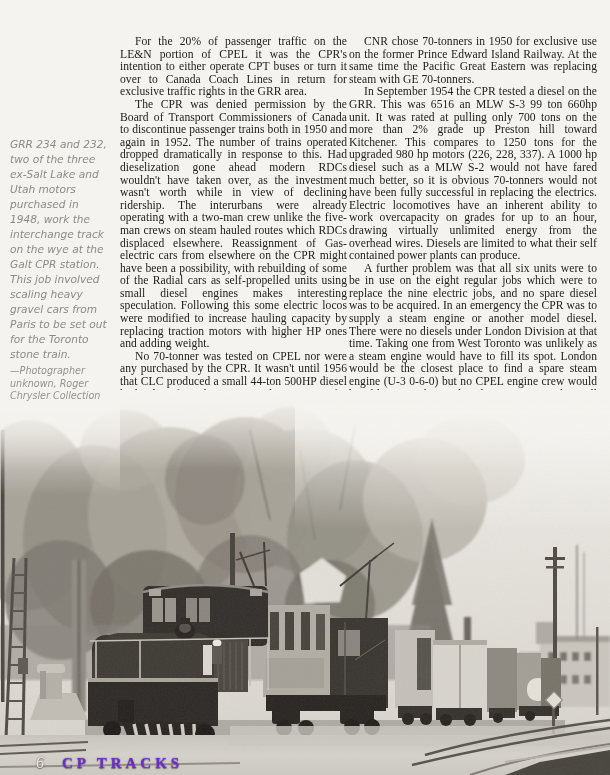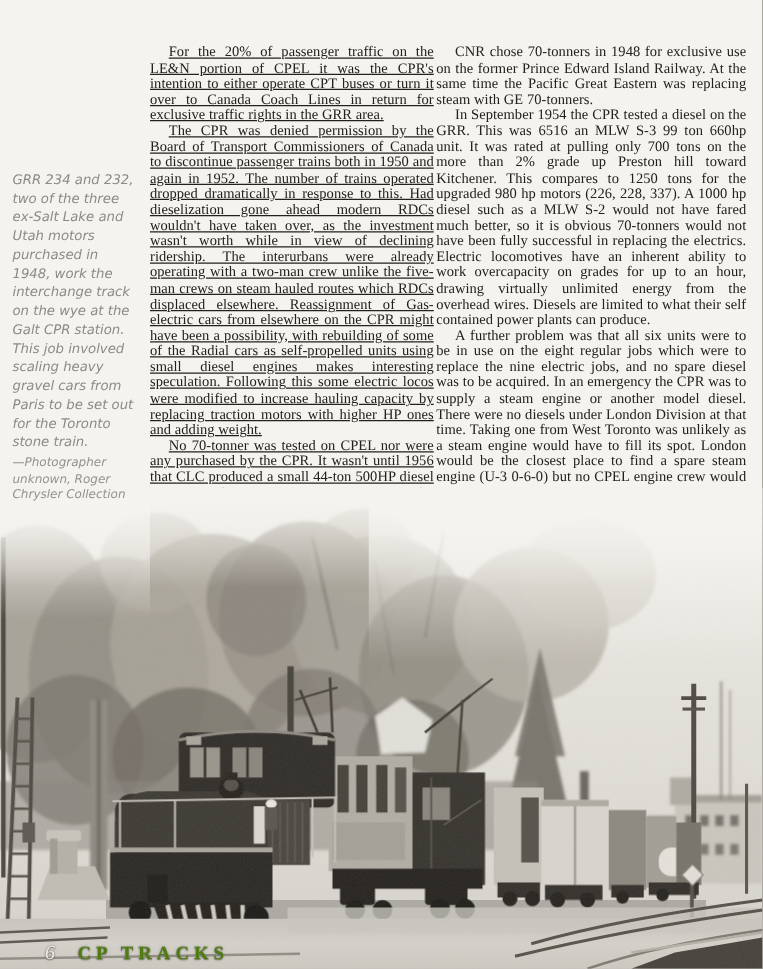--- a/index.html
+++ b/index.html
@@ -5,21 +5,21 @@
   html,body{margin:0;padding:0;background:#6e6a64;}
   .page{
     position:relative;width:610px;height:775px;margin:0 auto;
     background:#f5f3ef;overflow:hidden;
     font-family:"Liberation Serif", serif;color:#24211d;
   }
   
   .col{position:absolute;top:36px;text-align:justify;
        font-size:11.6px;line-height:12.6px;letter-spacing:.05px;}
   .col p{margin:0;text-indent:15px;}
-  .col-left{left:120px;width:227px;text-decoration:underline;}
+  .col-left{left:120px;width:227px;}
   .col-right{left:349px;width:248px;}
   
   .caption{
     position:absolute;left:10px;top:137px;width:98px;
     font-family:"DejaVu Sans", sans-serif;font-style:italic;
     font-size:10.6px;line-height:15px;color:#8d8a84;z-index:4;
   }
   .caption-credit{
     display:block;margin-top:3px;font-size:9.6px;line-height:12.5px;color:#95928c;
   }
@@ -30,40 +30,40 @@
   .footer{
     position:absolute;left:0;top:752px;z-index:5;width:610px;height:23px;
     font-family:"Liberation Serif", serif;pointer-events:none;
   }
   .footer .pgnum{
     position:absolute;left:36px;top:2px;font-style:italic;font-size:16px;
     color:#f0ede6;text-shadow:0 0 2px #6d6962,0 1px 1px #6d6962;
   }
   .footer .pub{
     position:absolute;left:62px;top:3px;font-weight:bold;font-size:15px;
-    letter-spacing:4px;color:#4d7c0f;text-shadow:0 0 2px #767268,0 1px 1px #767268;
+    letter-spacing:4px;color:#6d28d9;text-shadow:0 0 2px #767268,0 1px 1px #767268;
   }
 </style>
 </head>
 <body>
 
 <div class="page">
 
   <div class="caption">
     <span>GRR 234 and 232, two of the three ex-Salt Lake and Utah motors purchased in 1948, work the interchange track on the wye at the Galt CPR station. This job involved scaling heavy gravel cars from Paris to be set out for the Toronto stone train.</span>
     <span class="caption-credit">—Photographer unknown, Roger Chrysler Collection</span>
   </div>
 
   <div class="col col-left">
     <p>For the 20% of passenger traffic on the LE&amp;N portion of CPEL it was the CPR's intention to either operate CPT buses or turn it over to Canada Coach Lines in return for exclusive traffic rights in the GRR area.</p>
     <p>The CPR was denied permission by the Board of Transport Commissioners of Canada to discontinue passenger trains both in 1950 and again in 1952. The number of trains operated dropped dramatically in response to this. Had dieselization gone ahead modern RDCs wouldn't have taken over, as the investment wasn't worth while in view of declining ridership. The interurbans were already operating with a two-man crew unlike the five-man crews on steam hauled routes which RDCs displaced elsewhere. Reassignment of Gas-electric cars from elsewhere on the CPR might have been a possibility, with rebuilding of some of the Radial cars as self-propelled units using small diesel engines makes interesting speculation. Following this some electric locos were modified to increase hauling capacity by replacing traction motors with higher HP ones and adding weight.</p>
     <p>No 70-tonner was tested on CPEL nor were any purchased by the CPR. It wasn't until 1956 that CLC produced a small 44-ton 500HP diesel hydraulic for the CPR. The reason for hydraulics was to eliminate the need for an electrician. A mechanic could maintain these units at small shops in out-of-the-way locations where bigger units weren't needed.</p>
   </div>
   <div class="col col-right">
-    <p>CNR chose 70-tonners in 1948 for exclusive use on the former Prince Edward Island Railway. At the same time the Pacific Great Eastern was replacing steam with GE 70-tonners.</p>
+    <p>CNR chose 70-tonners in 1950 for exclusive use on the former Prince Edward Island Railway. At the same time the Pacific Great Eastern was replacing steam with GE 70-tonners.</p>
     <p>In September 1954 the CPR tested a diesel on the GRR. This was 6516 an MLW S-3 99 ton 660hp unit. It was rated at pulling only 700 tons on the more than 2% grade up Preston hill toward Kitchener. This compares to 1250 tons for the upgraded 980 hp motors (226, 228, 337). A 1000 hp diesel such as a MLW S-2 would not have fared much better, so it is obvious 70-tonners would not have been fully successful in replacing the electrics. Electric locomotives have an inherent ability to work overcapacity on grades for up to an hour, drawing virtually unlimited energy from the overhead wires. Diesels are limited to what their self contained power plants can produce.</p>
     <p>A further problem was that all six units were to be in use on the eight regular jobs which were to replace the nine electric jobs, and no spare diesel was to be acquired. In an emergency the CPR was to supply a steam engine or another model diesel. There were no diesels under London Division at that time. Taking one from West Toronto was unlikely as a steam engine would have to fill its spot. London would be the closest place to find a spare steam engine (U-3 0-6-0) but no CPEL engine crew would be able to work it! This doesn't seem to be well thought out. A seventh 70-tonner makes the most sense for relief as well as to M.U. on heavy trains but the added cost would not have made the proposal work.</p>
     <p>Diesels finally began taking over from the electrics in June 1961 with SW8 6706 followed by 6707, 6708 and SW1200RS 8160, 8161, and 8162 in September. Electric use ended in October.</p>
   </div>
 
   <div class="photo-wrap">
     <svg width="610" height="385" viewBox="0 0 610 385" xmlns="http://www.w3.org/2000/svg">
       <defs>
         <linearGradient id="sky" x1="0" y1="0" x2="0" y2="1">
           <stop offset="0" stop-color="#f2f0eb"></stop>

